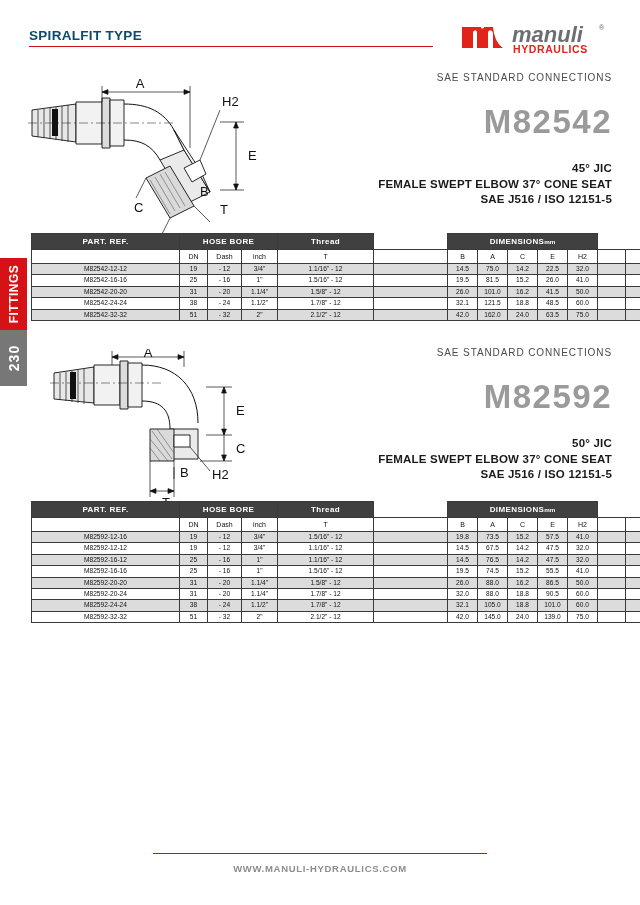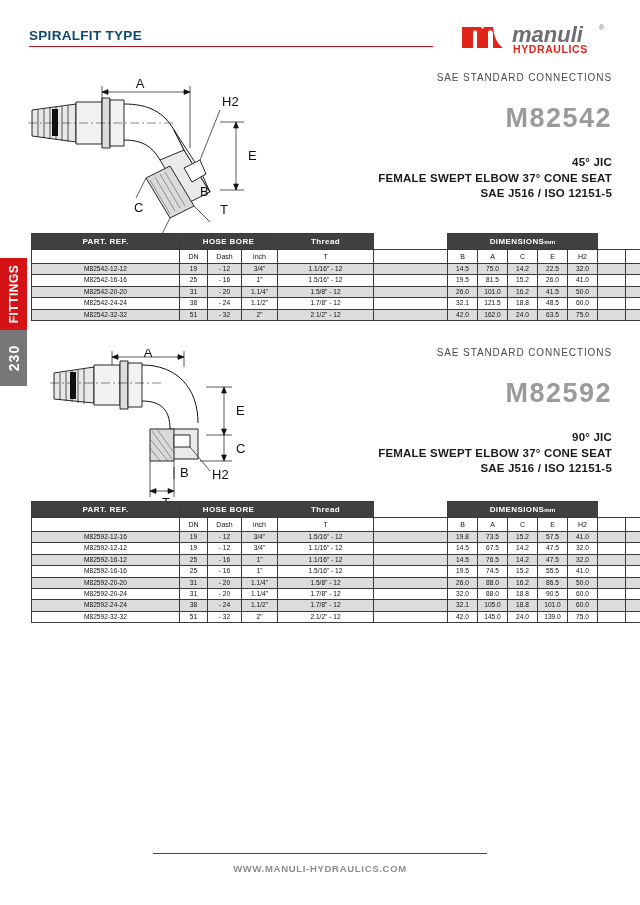--- a/index.html
+++ b/index.html
@@ -100,21 +100,21 @@
     text-align: right;
   }
   .sae-line {
     font-size: 10px;
     color: #4a4a4a;
     letter-spacing: 0.9px;
     white-space: nowrap;
   }
   .product-code {
     margin-top: 22px;
-    font-size: 27px;
+    font-size: 33px;
     font-weight: bold;
     color: #9a9a9a;
     letter-spacing: 1.5px;
     line-height: 1;
   }
   .desc {
     margin-top: 23px;
     font-size: 11.5px;
     font-weight: bold;
     color: #1a1a1a;
@@ -528,21 +528,21 @@
       <text class="dim-label" x="156" y="128">B</text>
       <text class="dim-label" x="188" y="130">H2</text>
       <text class="dim-label" x="138" y="158">T</text>
     </svg>
   </div>
 
   <div class="title-col">
     <div class="sae-line">SAE STANDARD CONNECTIONS</div>
     <div class="product-code">M82592</div>
     <div class="desc">
-      <div>90° JIC</div>
+      <div>50° JIC</div>
       <div>FEMALE SWEPT ELBOW 37° CONE SEAT</div>
       <div>SAE J516 / ISO 12151-5</div>
     </div>
   </div>
 </div>
 
 <table class="spec-table" id="table-2">
   <colgroup>
     <col class="col-ref">
       <col class="col-dn">

